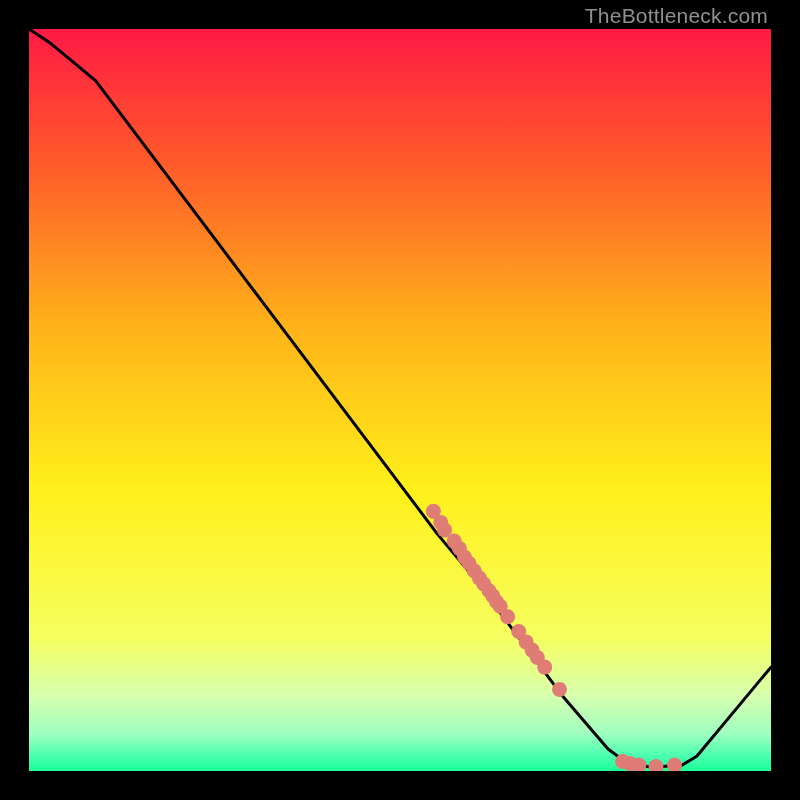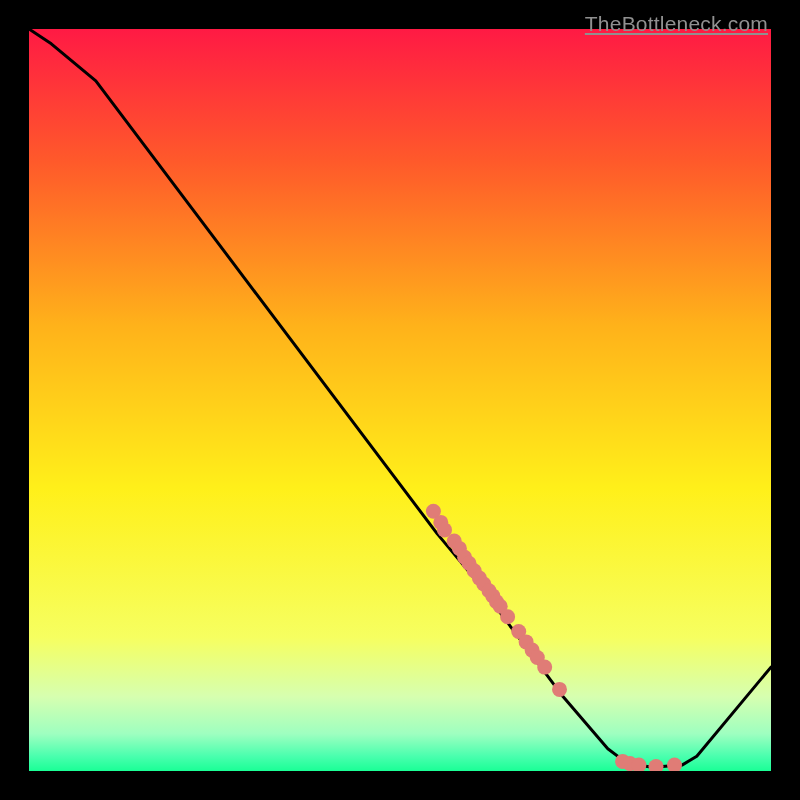--- a/index.html
+++ b/index.html
@@ -20,27 +20,26 @@
   }
   .plot {
     position: absolute;
     left: 0;
     top: 0;
     width: 742px;
     height: 742px;
   }
   .watermark {
     position: absolute;
-    top: 12px;
+    top: 4px;
     right: 32px;
     font-family: Arial, Helvetica, sans-serif;
     font-size: 21px;
     color: #909090;
     letter-spacing: 0.2px;
-    text-decoration: underline;
   }
 </style>
 </head>
 <body>
 
 <div class="frame">
   <svg class="plot" viewBox="0 0 742 742">
     <defs>
       <linearGradient id="bg-grad" x1="0" y1="0" x2="0" y2="1">
         <stop offset="0%" stop-color="#ff1a44"></stop>

